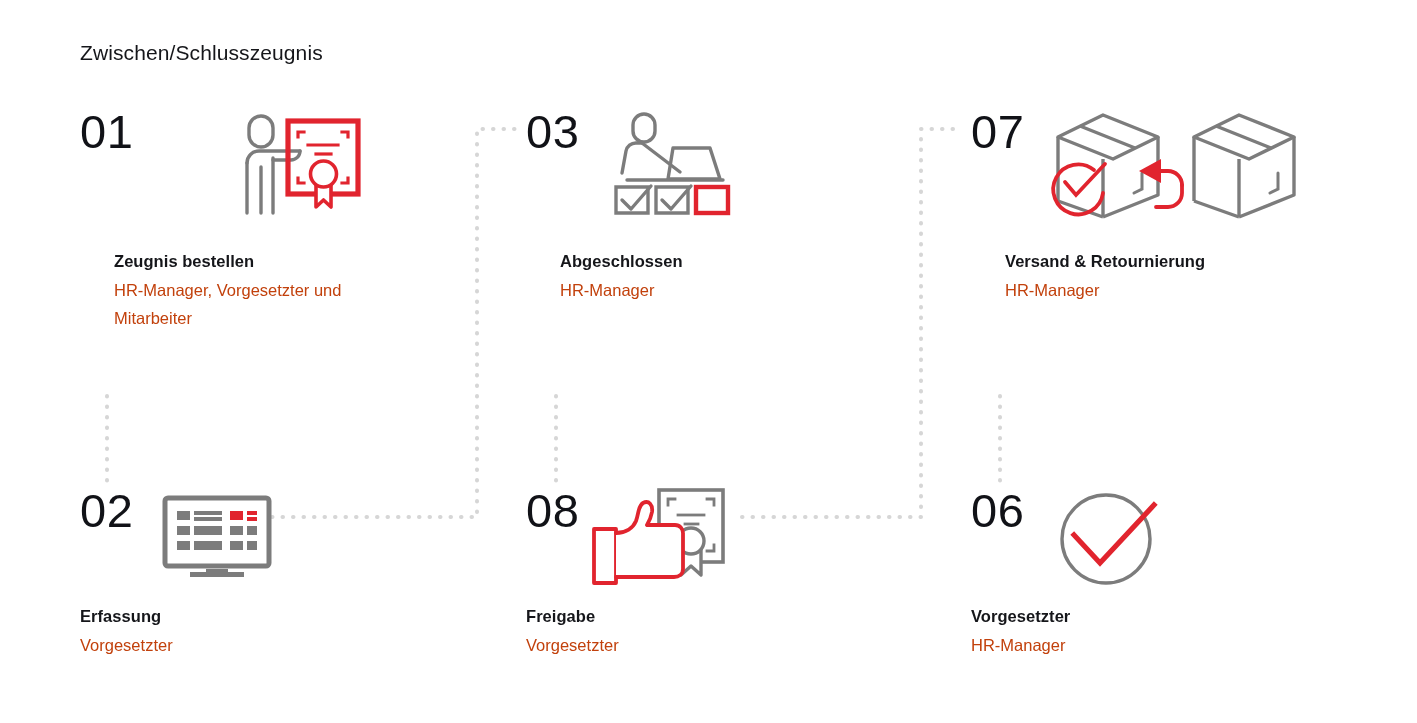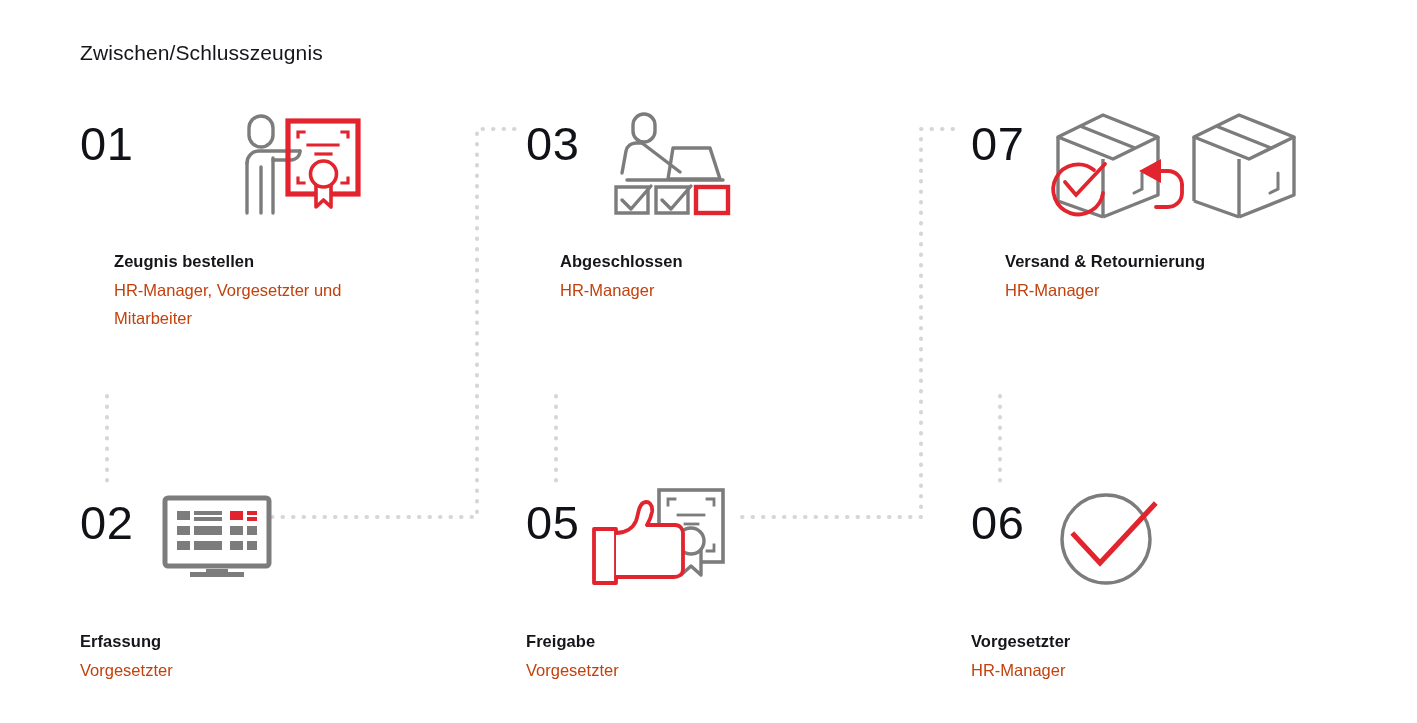--- a/index.html
+++ b/index.html
@@ -42,21 +42,21 @@
     position: absolute;
     width: 430px;
   }
   .step-head {
     position: relative;
     height: 120px;
   }
   .step-num {
     position: absolute;
     left: 0;
-    top: 12px;
+    top: 0;
     font-size: 47px;
     font-weight: 300;
     line-height: 1;
     color: #111217;
     letter-spacing: 0.5px;
   }
   .step-icon {
     position: absolute;
     top: 0;
   }
@@ -78,21 +78,21 @@
   }
 
   
   .row-top  { top: 108px; }
   .row-bot  { top: 487px; }
   .col-1 { left: 80px; }
   .col-2 { left: 526px; }
   .col-3 { left: 971px; }
 
   .row-top .step-body { margin-top: 24px; margin-left: 34px; }
-  .row-bot .step-body { margin-top: 25px; }
+  .row-bot .step-body { }
 </style>
 </head>
 <body>
 
 <div id="page-title">Zwischen/Schlusszeugnis</div>
 
 <svg id="connectors" viewBox="0 0 1417 723" xmlns="http://www.w3.org/2000/svg">
   <g stroke="#d6d6d6" stroke-width="4" stroke-linecap="round" stroke-dasharray="0.5 10" fill="none">
 
     <path d="M 107 396 L 107 486"></path>
@@ -204,21 +204,21 @@
     </div>
   </div>
   <div class="step-body">
     <p class="step-label">Abgeschlossen</p>
     <p class="step-role">HR-Manager</p>
   </div>
 </div>
 
 <div class="step row-bot col-2">
   <div class="step-head">
-    <div class="step-num">05</div>
+    <div class="step-num">08</div>
     <div class="step-icon" style="left:60px; top:0px;">
       <svg width="140" height="100" viewBox="0 0 140 100" xmlns="http://www.w3.org/2000/svg">
         <g fill="none" stroke="#7c7c7c" stroke-width="3.6">
           <rect x="73" y="3" width="64" height="72"></rect>
         </g>
         <g fill="none" stroke="#7c7c7c" stroke-width="2.8" stroke-linecap="square">
           <path d="M82 18 v-6 h7"></path>
           <path d="M128 18 v-6 h-7"></path>
           <path d="M82 58 v6 h7"></path>
           <path d="M128 58 v6 h-7"></path>

